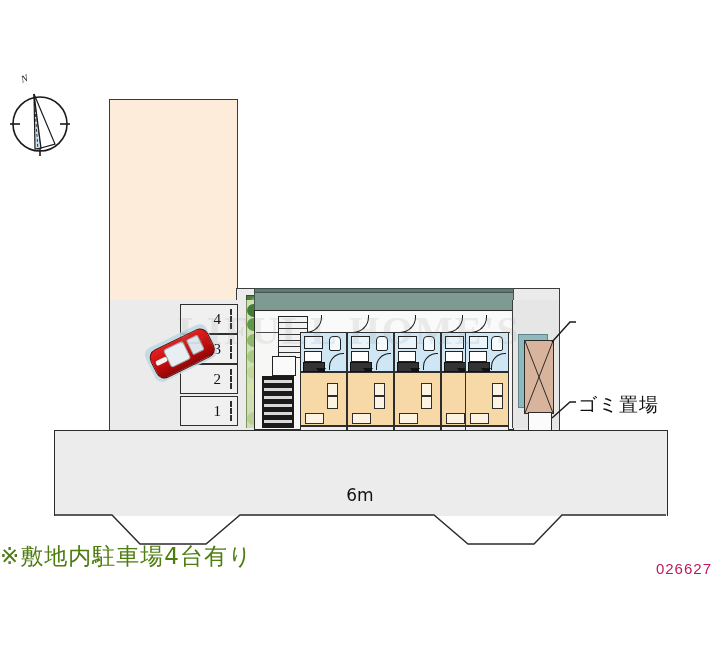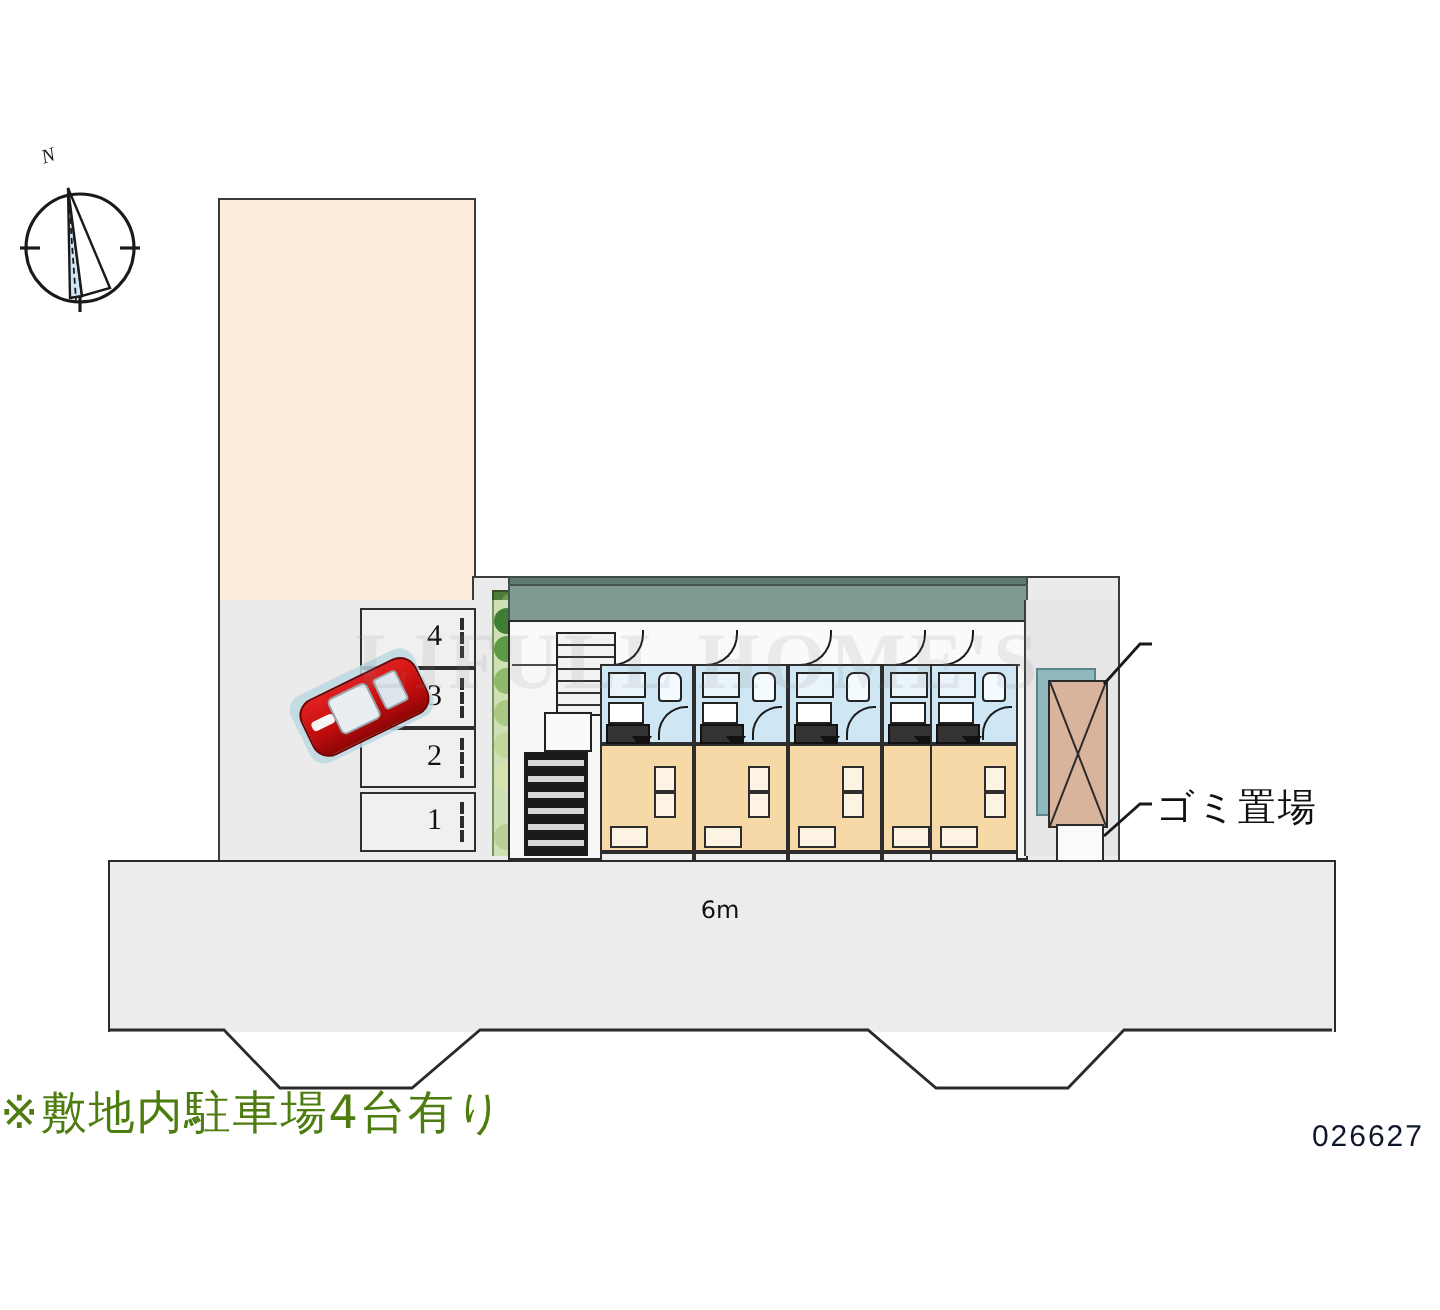--- a/index.html
+++ b/index.html
@@ -242,31 +242,31 @@
   
   .road{
     left:54px;top:430px;width:612px;height:85px;
     background:#ececec;border:1.4px solid #2b2b2b;border-bottom:none;
   }
   .road-label{
     left:54px;top:448px;width:612px;text-align:center;
     font-size:20px;color:#111;line-height:1.3;letter-spacing:2px;
     font-family:"DejaVu Sans","Liberation Sans",sans-serif;
   }
-  .road-label .m{font-size:12px;letter-spacing:0;}
+  .road-label .m{font-size:17px;letter-spacing:0;margin-top:36px;}
 
   
   .caption{
     left:0;top:541px;width:720px;text-align:left;
     font-size:23px;color:#4d7c0f;letter-spacing:1px;
     font-family:"DejaVu Sans","Liberation Sans",sans-serif;
   }
   .docid{
     left:0;top:560px;width:712px;text-align:right;
-    font-size:15px;color:#0f172a;letter-spacing:1px;
+    font-size:15px;color:#be185d;letter-spacing:1px;
     font-family:"Liberation Sans",sans-serif;
   }
 
   
   .watermark{
     left:178px;top:300px;width:420px;height:62px;
     font-size:40px;color:rgba(130,130,130,.13);
     font-weight:bold;letter-spacing:2px;
     font-family:"Liberation Serif",serif;
     line-height:62px;white-space:nowrap;pointer-events:none;

